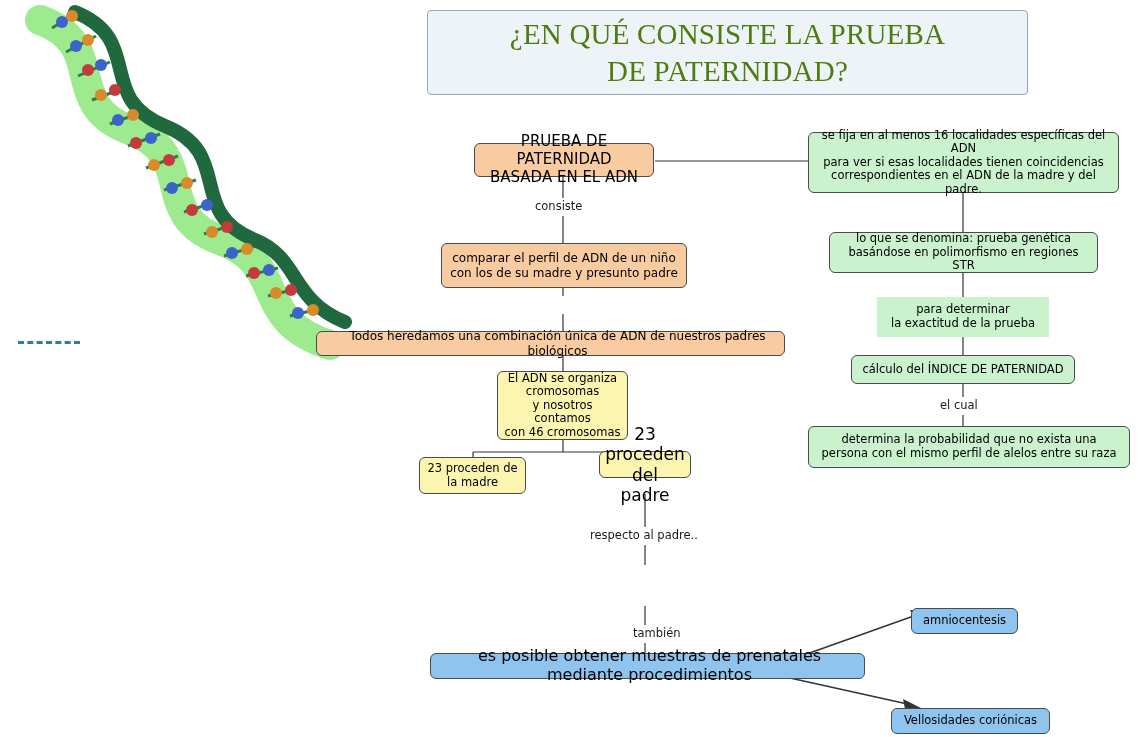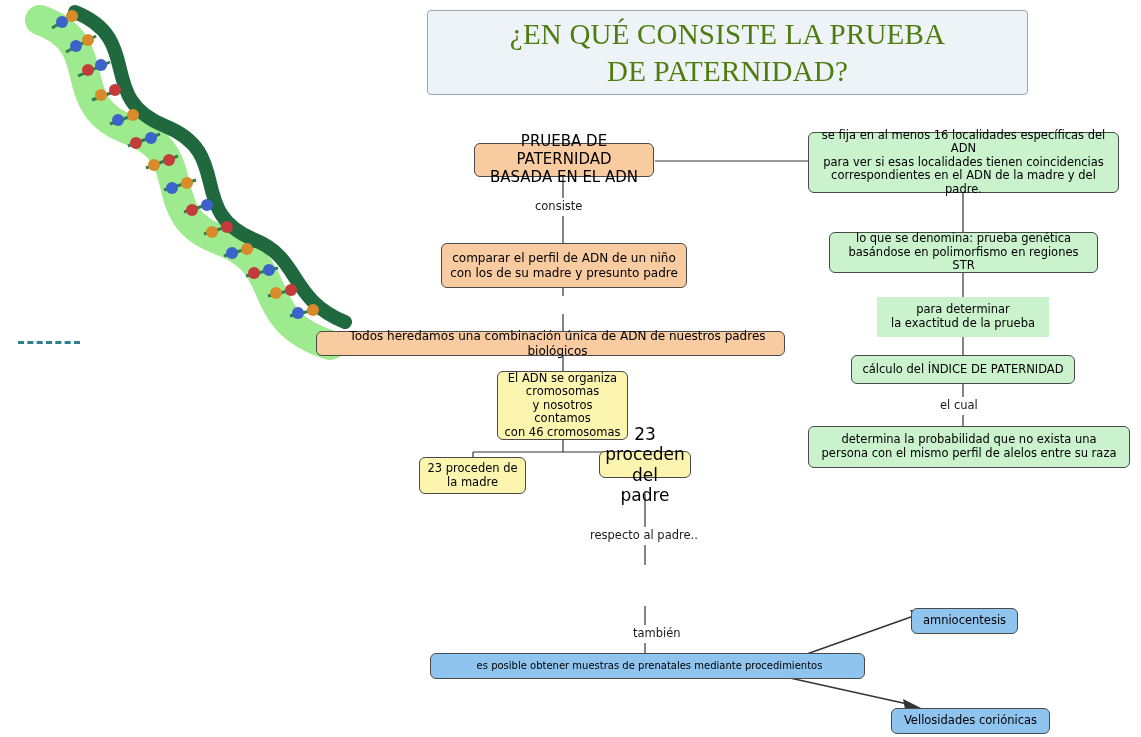--- a/index.html
+++ b/index.html
@@ -230,17 +230,17 @@
   <div class="node green" style="left:829px; top:232px; width:269px; height:41px; font-size:11.5px;">lo que se denomina: prueba genética
 basándose en polimorfismo en regiones STR</div>
   <div class="node green" style="left:877px; top:297px; width:172px; height:40px; border:none; border-radius:0; font-size:11.5px;">para determinar
 la exactitud de la prueba</div>
   <div class="node green" style="left:851px; top:355px; width:224px; height:29px; font-size:11.5px;">cálculo del ÍNDICE DE PATERNIDAD</div>
   <div class="lbl" style="left:938px; top:398px;">el cual</div>
   <div class="node green" style="left:808px; top:426px; width:322px; height:42px; font-size:11.5px;">determina la probabilidad que no exista una
 persona con el mismo perfil de alelos entre su raza</div>
 
   <div class="lbl" style="left:616px; top:626px;margin-left:15px;">también</div>
-  <div class="node blue" style="left:430px; top:653px; width:435px; height:26px; font-size:10px;padding-left:10px;">es posible obtener muestras de prenatales mediante procedimientos</div>
+  <div class="node blue" style="left:430px; top:653px; width:435px; height:26px; font-size:16px;padding-left:10px;">es posible obtener muestras de prenatales mediante procedimientos</div>
   <div class="node blue" style="left:911px; top:584px; width:107px; height:26px; font-size:11.5px;margin-top:24px;">amniocentesis</div>
   <div class="node blue" style="left:891px; top:708px; width:159px; height:26px; font-size:11.5px;">Vellosidades coriónicas</div>
 
 </div>
 
 </body></html>

